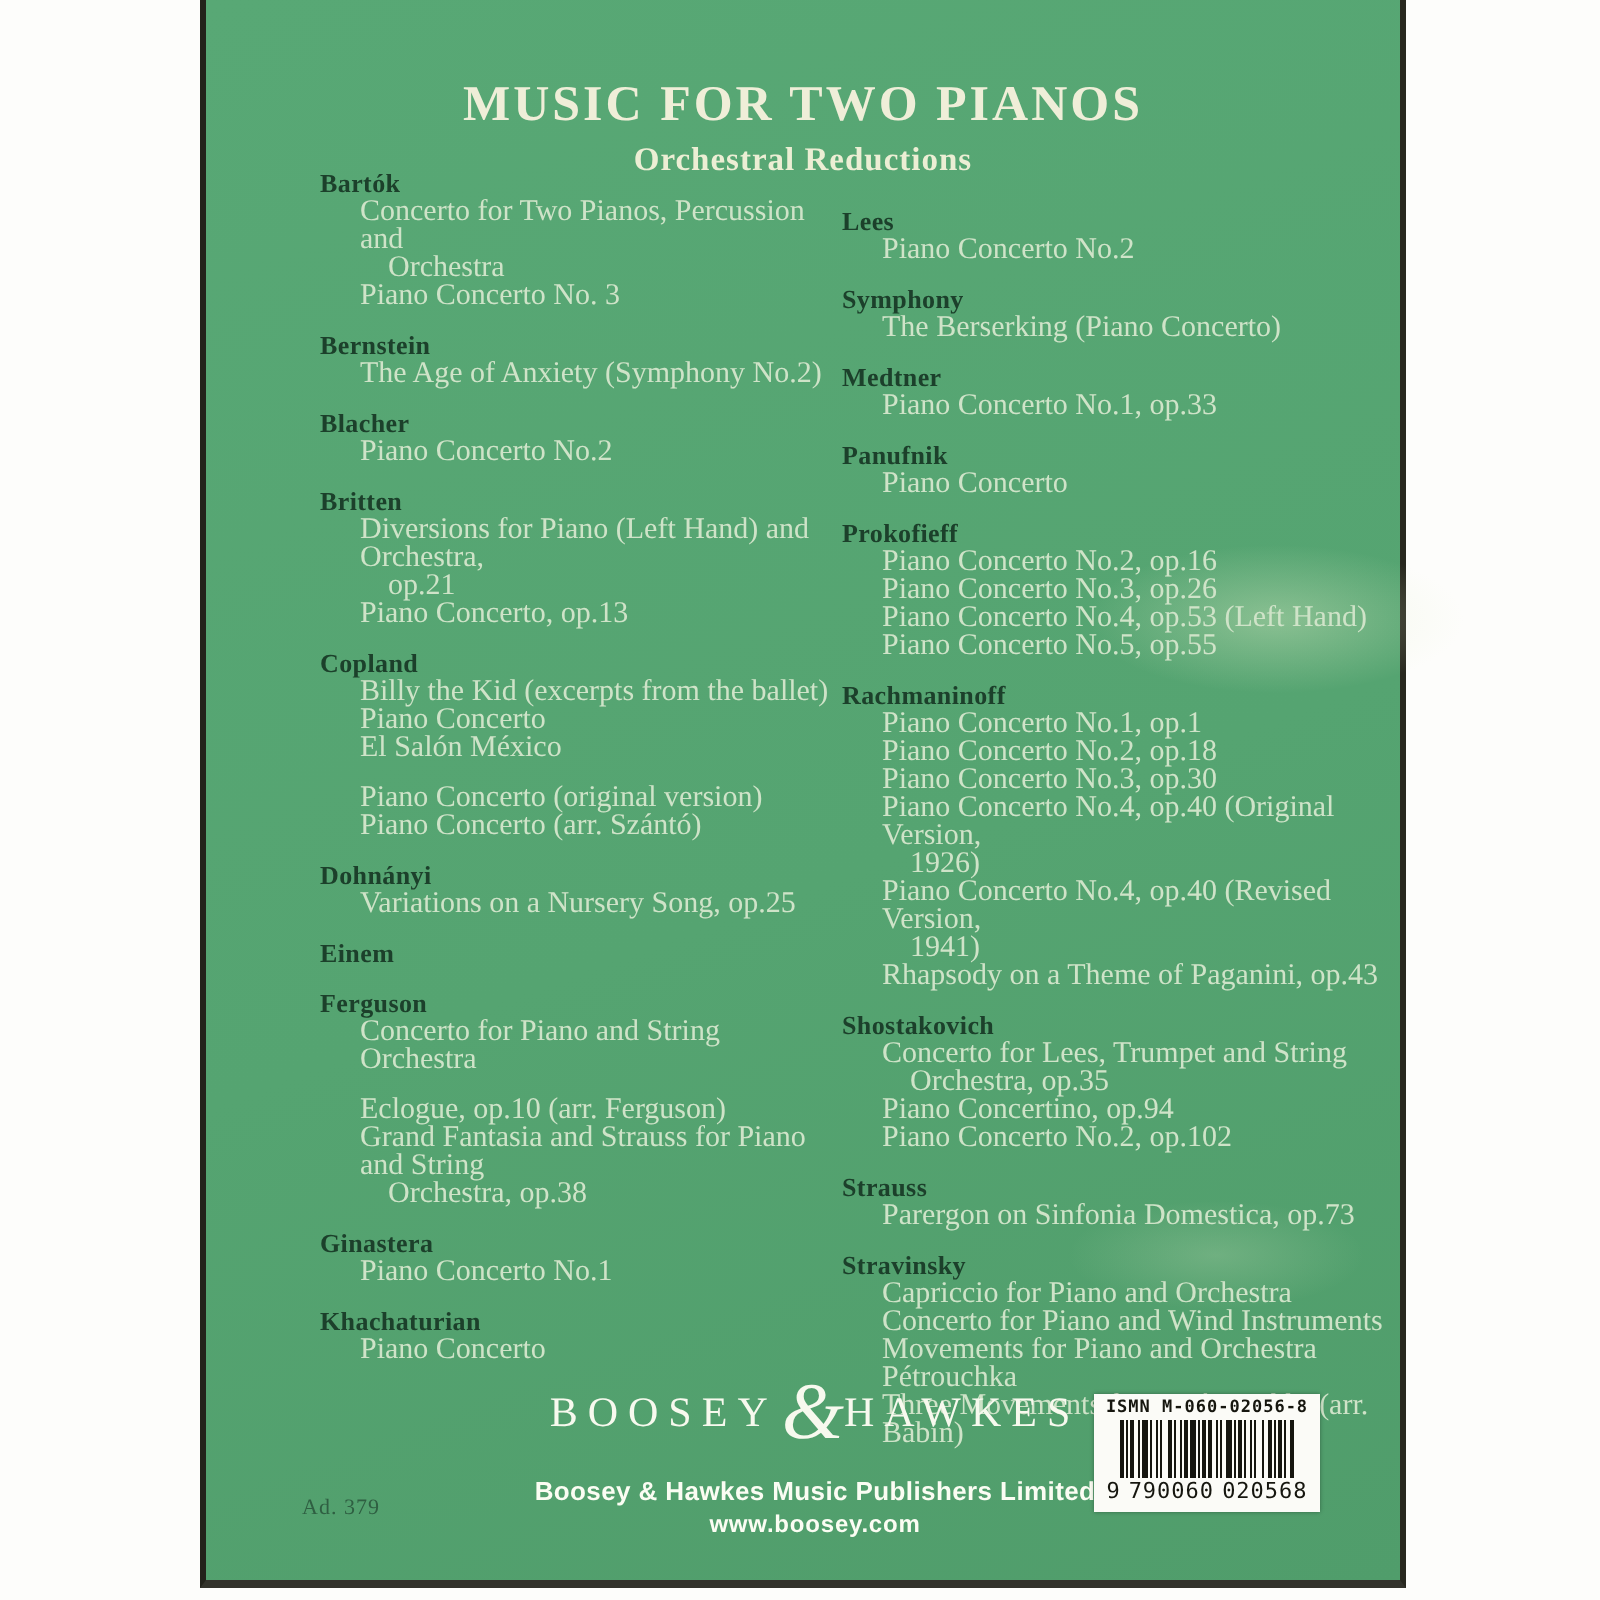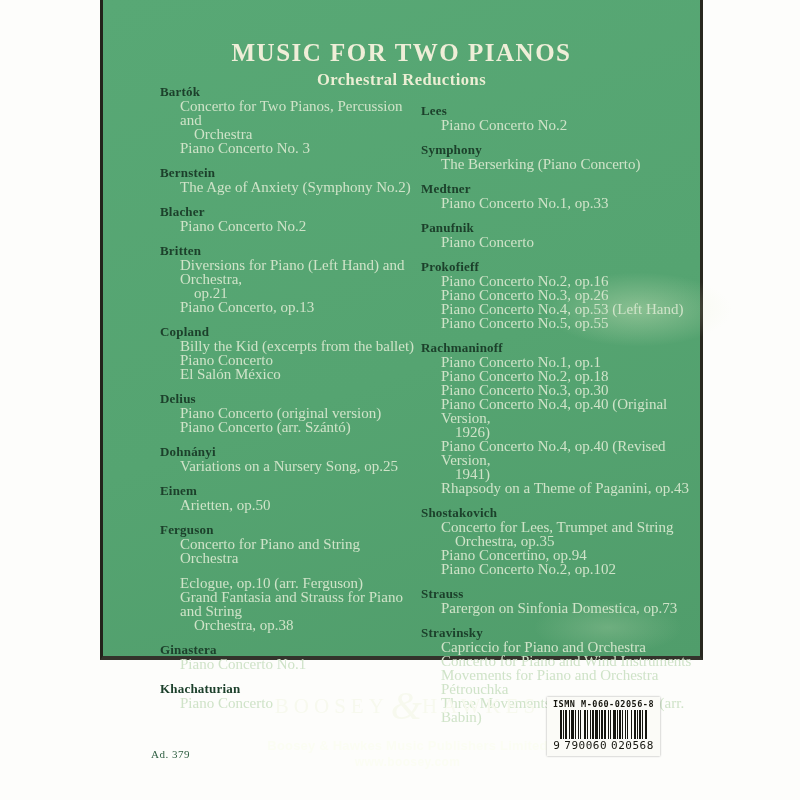--- a/index.html
+++ b/index.html
@@ -1,20 +1,20 @@
 <!DOCTYPE html>
 <html><head>
 <meta charset="utf-8">
 <style>
   html,body{margin:0;padding:0;}
   body{width:800px;height:800px;background:#fdfdfb;font-family:"Liberation Serif",serif;}
   .scan{position:relative;width:800px;height:800px;overflow:hidden;background:#fdfdfb;}
 
   .page{
-    position:absolute;left:100px;top:0;width:603px;height:660px;box-sizing:border-box;
+    position:absolute;left:100px;top:0;width:603px;height:794px;box-sizing:border-box;
     background:linear-gradient(160deg,#58a875 0%,#55a471 55%,#509d6b 100%);
     border-left:3px solid #23231b;border-right:3px solid #28281f;border-bottom:4px solid #33332b;
   }
   .smudge{position:absolute;border-radius:50%;pointer-events:none;}
   .smudge.a{left:440px;top:272px;width:190px;height:75px;
     background:radial-gradient(ellipse at center,rgba(225,238,200,.38) 0%,rgba(225,238,200,0) 70%);}
   .smudge.b{left:430px;top:600px;width:150px;height:55px;
     background:radial-gradient(ellipse at center,rgba(215,232,195,.22) 0%,rgba(215,232,195,0) 70%);}
 
   .titleblock{position:absolute;top:39px;left:0;width:100%;text-align:center;}
@@ -86,31 +86,29 @@
           <div class="work-line cont"><span>op.21</span></div>
           <div class="work-line"><span>Piano Concerto, op.13</span></div>
         </div>
         <div class="section">
           <div class="composer">Copland</div>
           <div class="work-line"><span>Billy the Kid (excerpts from the ballet)</span></div>
           <div class="work-line"><span>Piano Concerto</span></div>
           <div class="work-line"><span>El Salón México</span></div>
         </div>
         <div class="section">
-          <div class="composer">Delius</div>
           <div class="work-line"><span>Piano Concerto (original version)</span></div>
           <div class="work-line"><span>Piano Concerto (arr. Szántó)</span></div>
         </div>
         <div class="section">
           <div class="composer">Dohnányi</div>
           <div class="work-line"><span>Variations on a Nursery Song, op.25</span></div>
         </div>
         <div class="section">
           <div class="composer">Einem</div>
-          <div class="work-line"><span>Arietten, op.50</span></div>
         </div>
         <div class="section">
           <div class="composer">Ferguson</div>
           <div class="work-line"><span>Concerto for Piano and String Orchestra</span></div>
         </div>
         <div class="section">
           <div class="work-line"><span>Eclogue, op.10 (arr. Ferguson)</span></div>
           <div class="work-line"><span>Grand Fantasia and Strauss for Piano and String</span></div>
           <div class="work-line cont"><span>Orchestra, op.38</span></div>
         </div>

